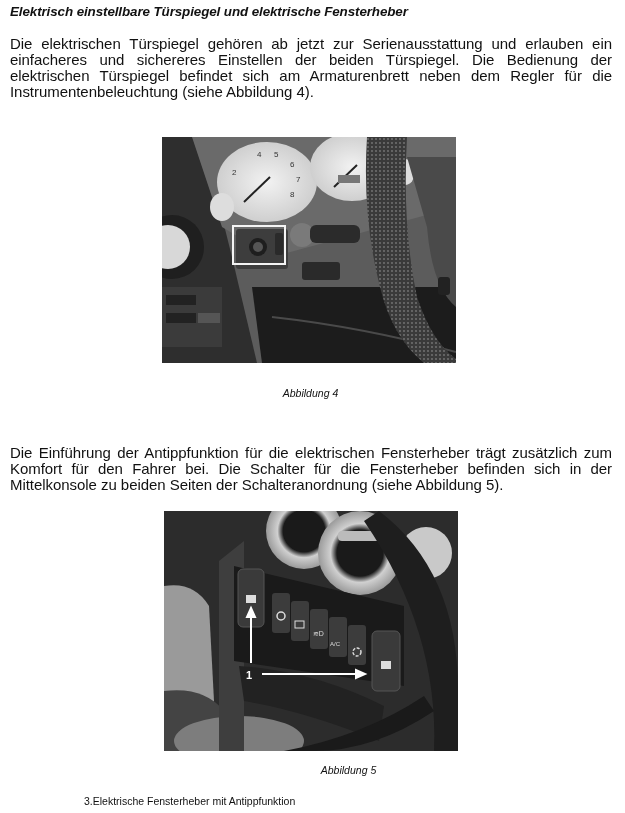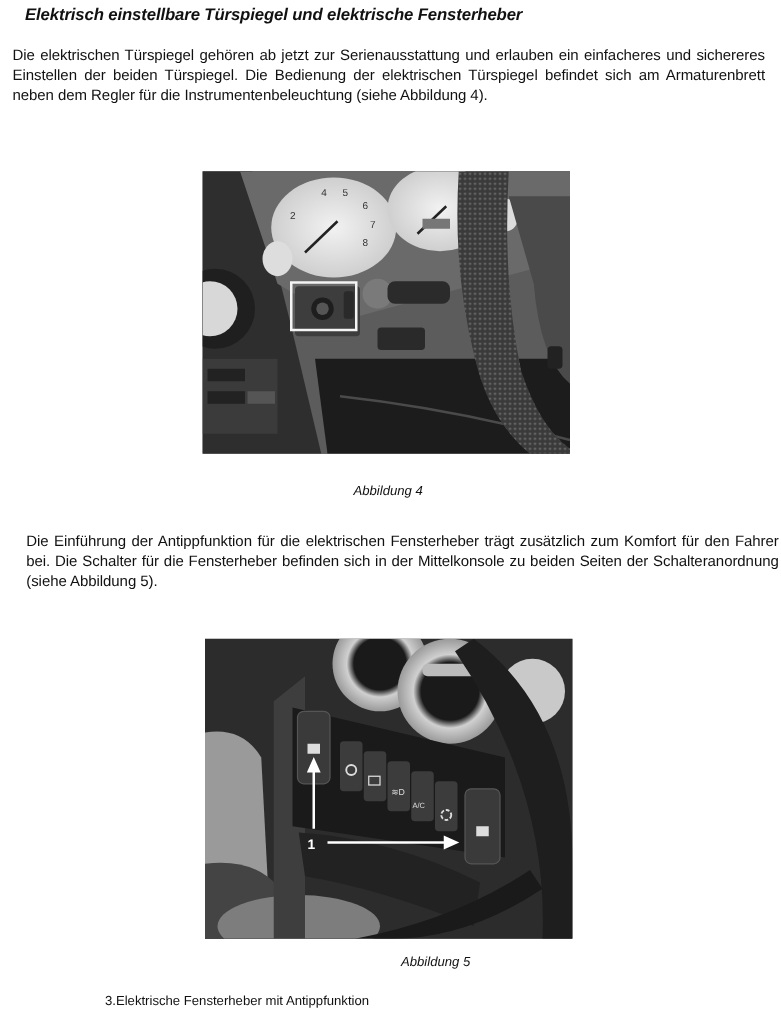--- a/index.html
+++ b/index.html
@@ -1,23 +1,23 @@
 <!DOCTYPE html>
 <html><head>
 <meta charset="utf-8">
 <style>
   html, body { margin: 0; padding: 0; background: #ffffff; }
   body { width: 625px; height: 813px; position: relative; overflow: hidden;
          font-family: "Liberation Sans", sans-serif; color: #111; }
-  .heading { position: absolute; left: 20px; top: 4px; font-size: 13.4px; font-weight: bold;
+  .heading { position: absolute; left: 10px; top: 4px; font-size: 13.4px; font-weight: bold;
              font-style: italic; letter-spacing: -0.1px; }
-  .para { position: absolute; left: 10px; width: 602px; font-size: 12px; line-height: 16px;
+  .para { position: absolute; left: 10px; width: 602px; font-size: 15px; line-height: 16px;
           text-align: justify; letter-spacing: -0.05px; }
   .p1 { top: 36px; }
-  .p2 { top: 425px; margin-left: 11px; }
+  .p2 { top: 445px; }
   .fig { position: absolute; overflow: hidden; background: #444; }
   .fig4 { left: 162px; top: 137px; width: 294px; height: 226px; }
   .fig5 { left: 164px; top: 511px; width: 294px; height: 240px; background: #2a2a2a; }
   .caption { position: absolute; left: 0; width: 625px; text-align: center; font-size: 10.5px; font-style: italic; }
   .cap4 { top: 387px; left: -2px; }
   .cap5 { top: 764px; padding-left: 36px; }
   .legend { position: absolute; left: 84px; top: 795px; font-size: 10.5px; }
   svg { display: block; }
 </style>
 </head>

